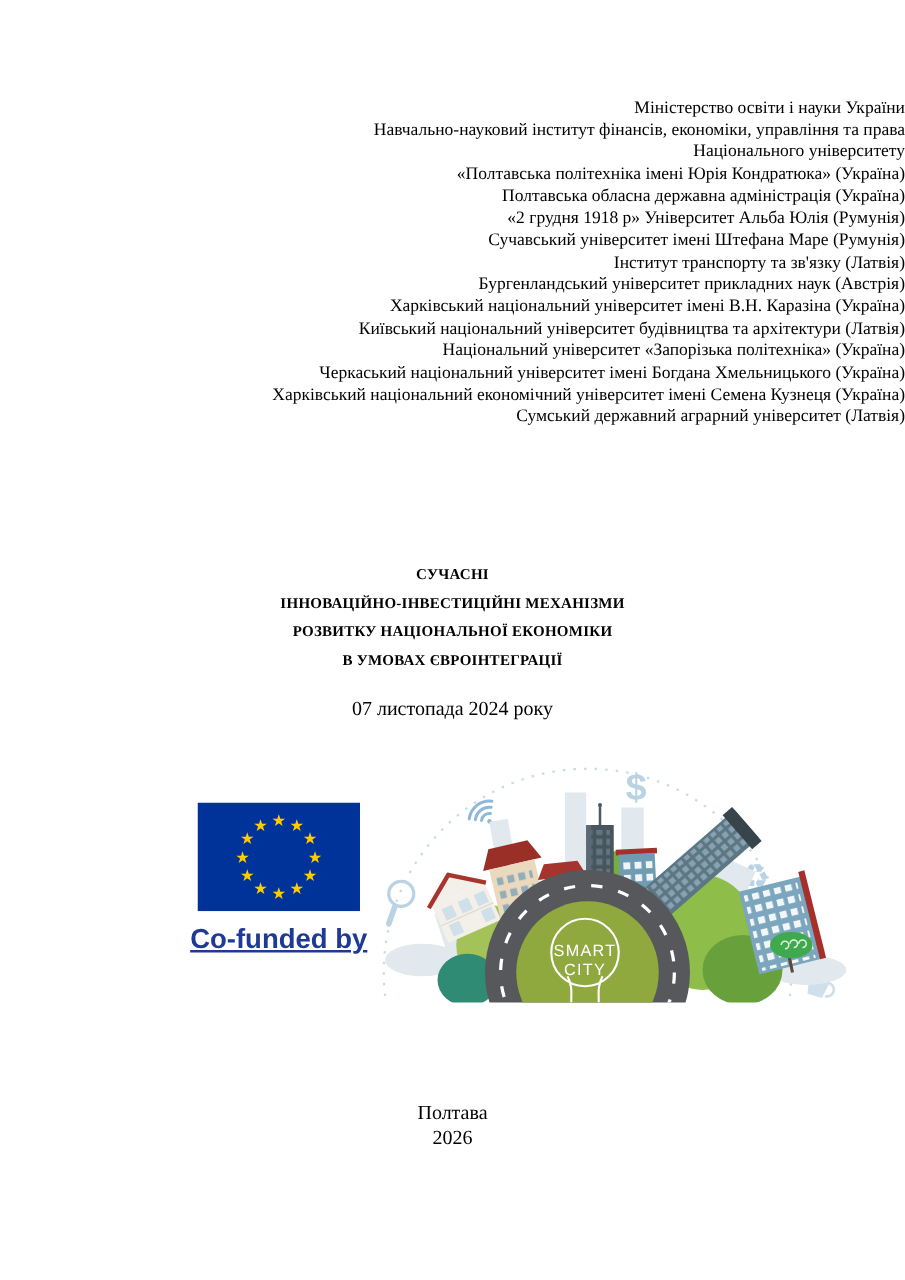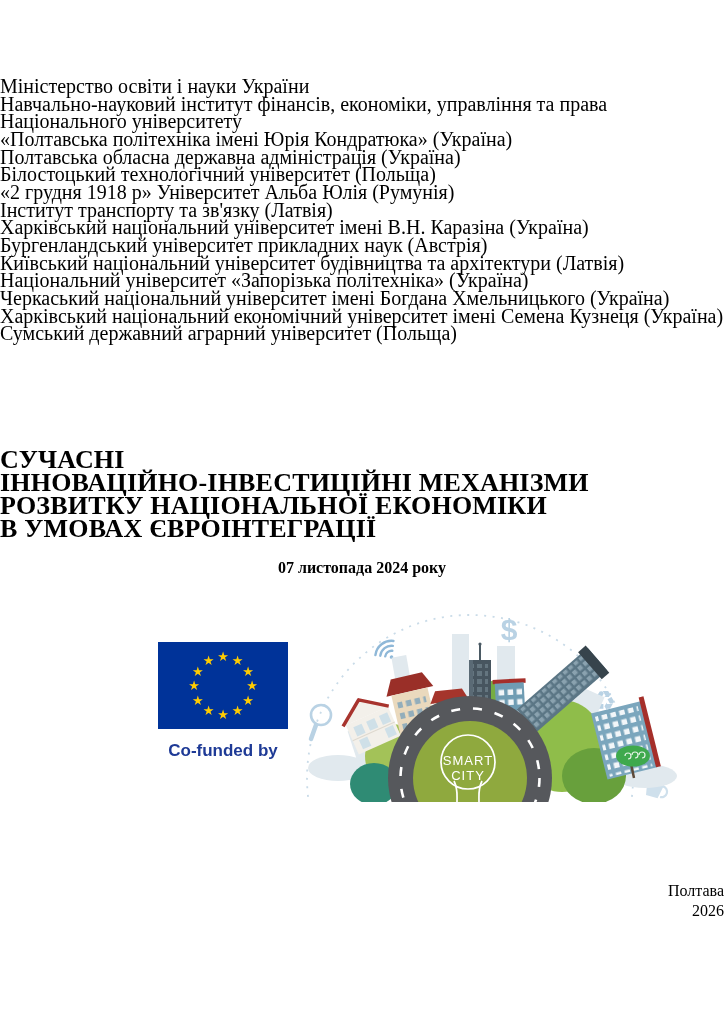--- a/index.html
+++ b/index.html
@@ -2,68 +2,68 @@
 <html><head>
 <meta charset="utf-8">
 <style>
   html,body { margin:0; padding:0; background:#ffffff; }
   .page {
     position:relative; width:724px; height:1024px; background:#ffffff;
     overflow:hidden; font-family:"Liberation Serif", serif; color:#000;
   }
   .institutions {
     position:absolute; top:78px; left:0; width:724px;
-    text-align:left; font-size:20px; line-height:17.65px;
+    text-align:right; font-size:14px; line-height:17.65px;
   }
   .title-block {
     position:absolute; top:448px; left:0; width:724px;
-    font-weight:bold; font-size:26px; line-height:23px;
+    text-align:center; font-weight:bold; font-size:12px; line-height:23px;
     letter-spacing:0.2px;
   }
   .date-line {
     position:absolute; top:559px; left:0; width:724px;
-    text-align:center; font-weight:bold; font-size:16px;
+    text-align:center; font-weight:normal; font-size:16px;
   }
   .eu-flag-wrap { position:absolute; left:158px; top:642px; width:130px; height:87px; }
   .eu-caption {
     position:absolute; left:113px; top:739px; width:220px; text-align:center;
     font-family:"Liberation Sans", sans-serif; font-weight:bold;
-    font-size:17px; line-height:23px; color:#1e3a96;
+    font-size:22px; line-height:23px; color:#1e3a96;text-decoration:underline;
   }
   .city-wrap { position:absolute; left:300px; top:598px; width:380px; height:204px; }
   .footer-block {
     position:absolute; top:881px; left:0; width:724px;
-    text-align:right; font-size:16px; line-height:20px;
+    text-align:center; font-size:16px; line-height:20px;
   }
   svg text.smart-label {
     font-family:"Liberation Sans", sans-serif; fill:#ffffff;
     letter-spacing:1px; font-size:13px;
   }
 </style>
 </head>
 <body>
 
 <div class="page">
 
   <div class="institutions">
     <div>Міністерство освіти і науки України</div>
     <div>Навчально-науковий інститут фінансів, економіки, управління та права</div>
     <div>Національного університету</div>
     <div>«Полтавська політехніка імені Юрія Кондратюка» (Україна)</div>
     <div>Полтавська обласна державна адміністрація (Україна)</div>
-    <div>Білостоцький технологічний університет (Польща)</div>
     <div>«2 грудня 1918 р» Університет Альба Юлія (Румунія)</div>
+    <div>Сучавський університет імені Штефана Маре (Румунія)</div>
     <div>Інститут транспорту та зв'язку (Латвія)</div>
+    <div>Бургенландський університет прикладних наук (Австрія)</div>
     <div>Харківський національний університет імені В.Н. Каразіна (Україна)</div>
-    <div>Бургенландський університет прикладних наук (Австрія)</div>
     <div>Київський національний університет будівництва та архітектури (Латвія)</div>
     <div>Національний університет «Запорізька політехніка» (Україна)</div>
     <div>Черкаський національний університет імені Богдана Хмельницького (Україна)</div>
     <div>Харківський національний економічний університет імені Семена Кузнеця (Україна)</div>
-    <div>Сумський державний аграрний університет (Польща)</div>
+    <div>Сумський державний аграрний університет (Латвія)</div>
   </div>
 
   <div class="title-block">
     <div>СУЧАСНІ</div>
     <div>ІННОВАЦІЙНО-ІНВЕСТИЦІЙНІ МЕХАНІЗМИ</div>
     <div>РОЗВИТКУ НАЦІОНАЛЬНОЇ ЕКОНОМІКИ</div>
     <div>В УМОВАХ ЄВРОІНТЕГРАЦІЇ</div>
   </div>
 
   <div class="date-line">07 листопада 2024 року</div>

